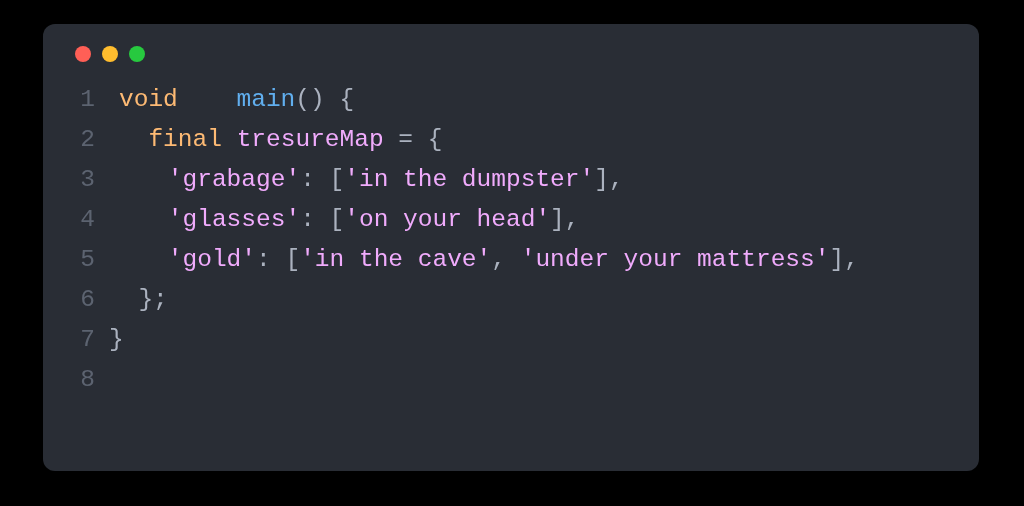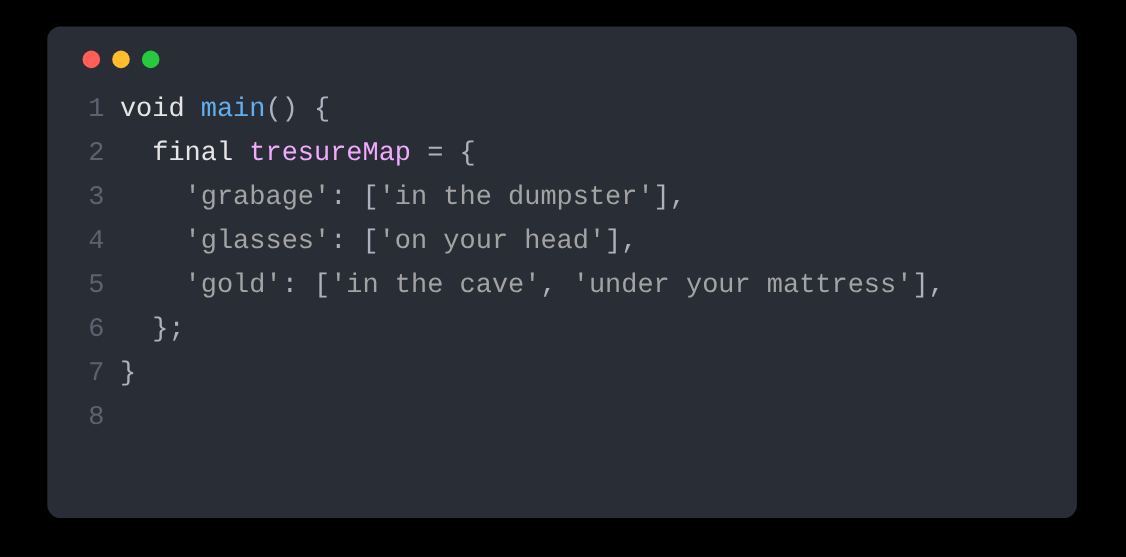--- a/index.html
+++ b/index.html
@@ -48,25 +48,25 @@
     align-items: baseline;
   }
   .ln {
     width: 24px;
     text-align: right;
     color: #5c6370;
     margin-right: 14px;
     user-select: none;
   }
   .tok { white-space: pre; }
-  .kw    { color: #e5e5e5; }     
-  .fn    { color: #61afef; }     
+  .kw    { color: #fdba74; margin-left: 10px; }     
+  .fn    { color: #61afef; margin-left: 44px; }     
   .ident { color: #f0abfc; }     
   .pun   { color: #abb2bf; }     
-  .str   { color: #a3a3a3; text-align: center; }     
+  .str   { color: #f0abfc; text-align: center; }     
   .txt   { color: #abb2bf; }
 </style>
 </head>
 <body>
 
 <div class="window">
 
   <div class="traffic">
     <div class="dot red"></div>
     <div class="dot yellow"></div>

